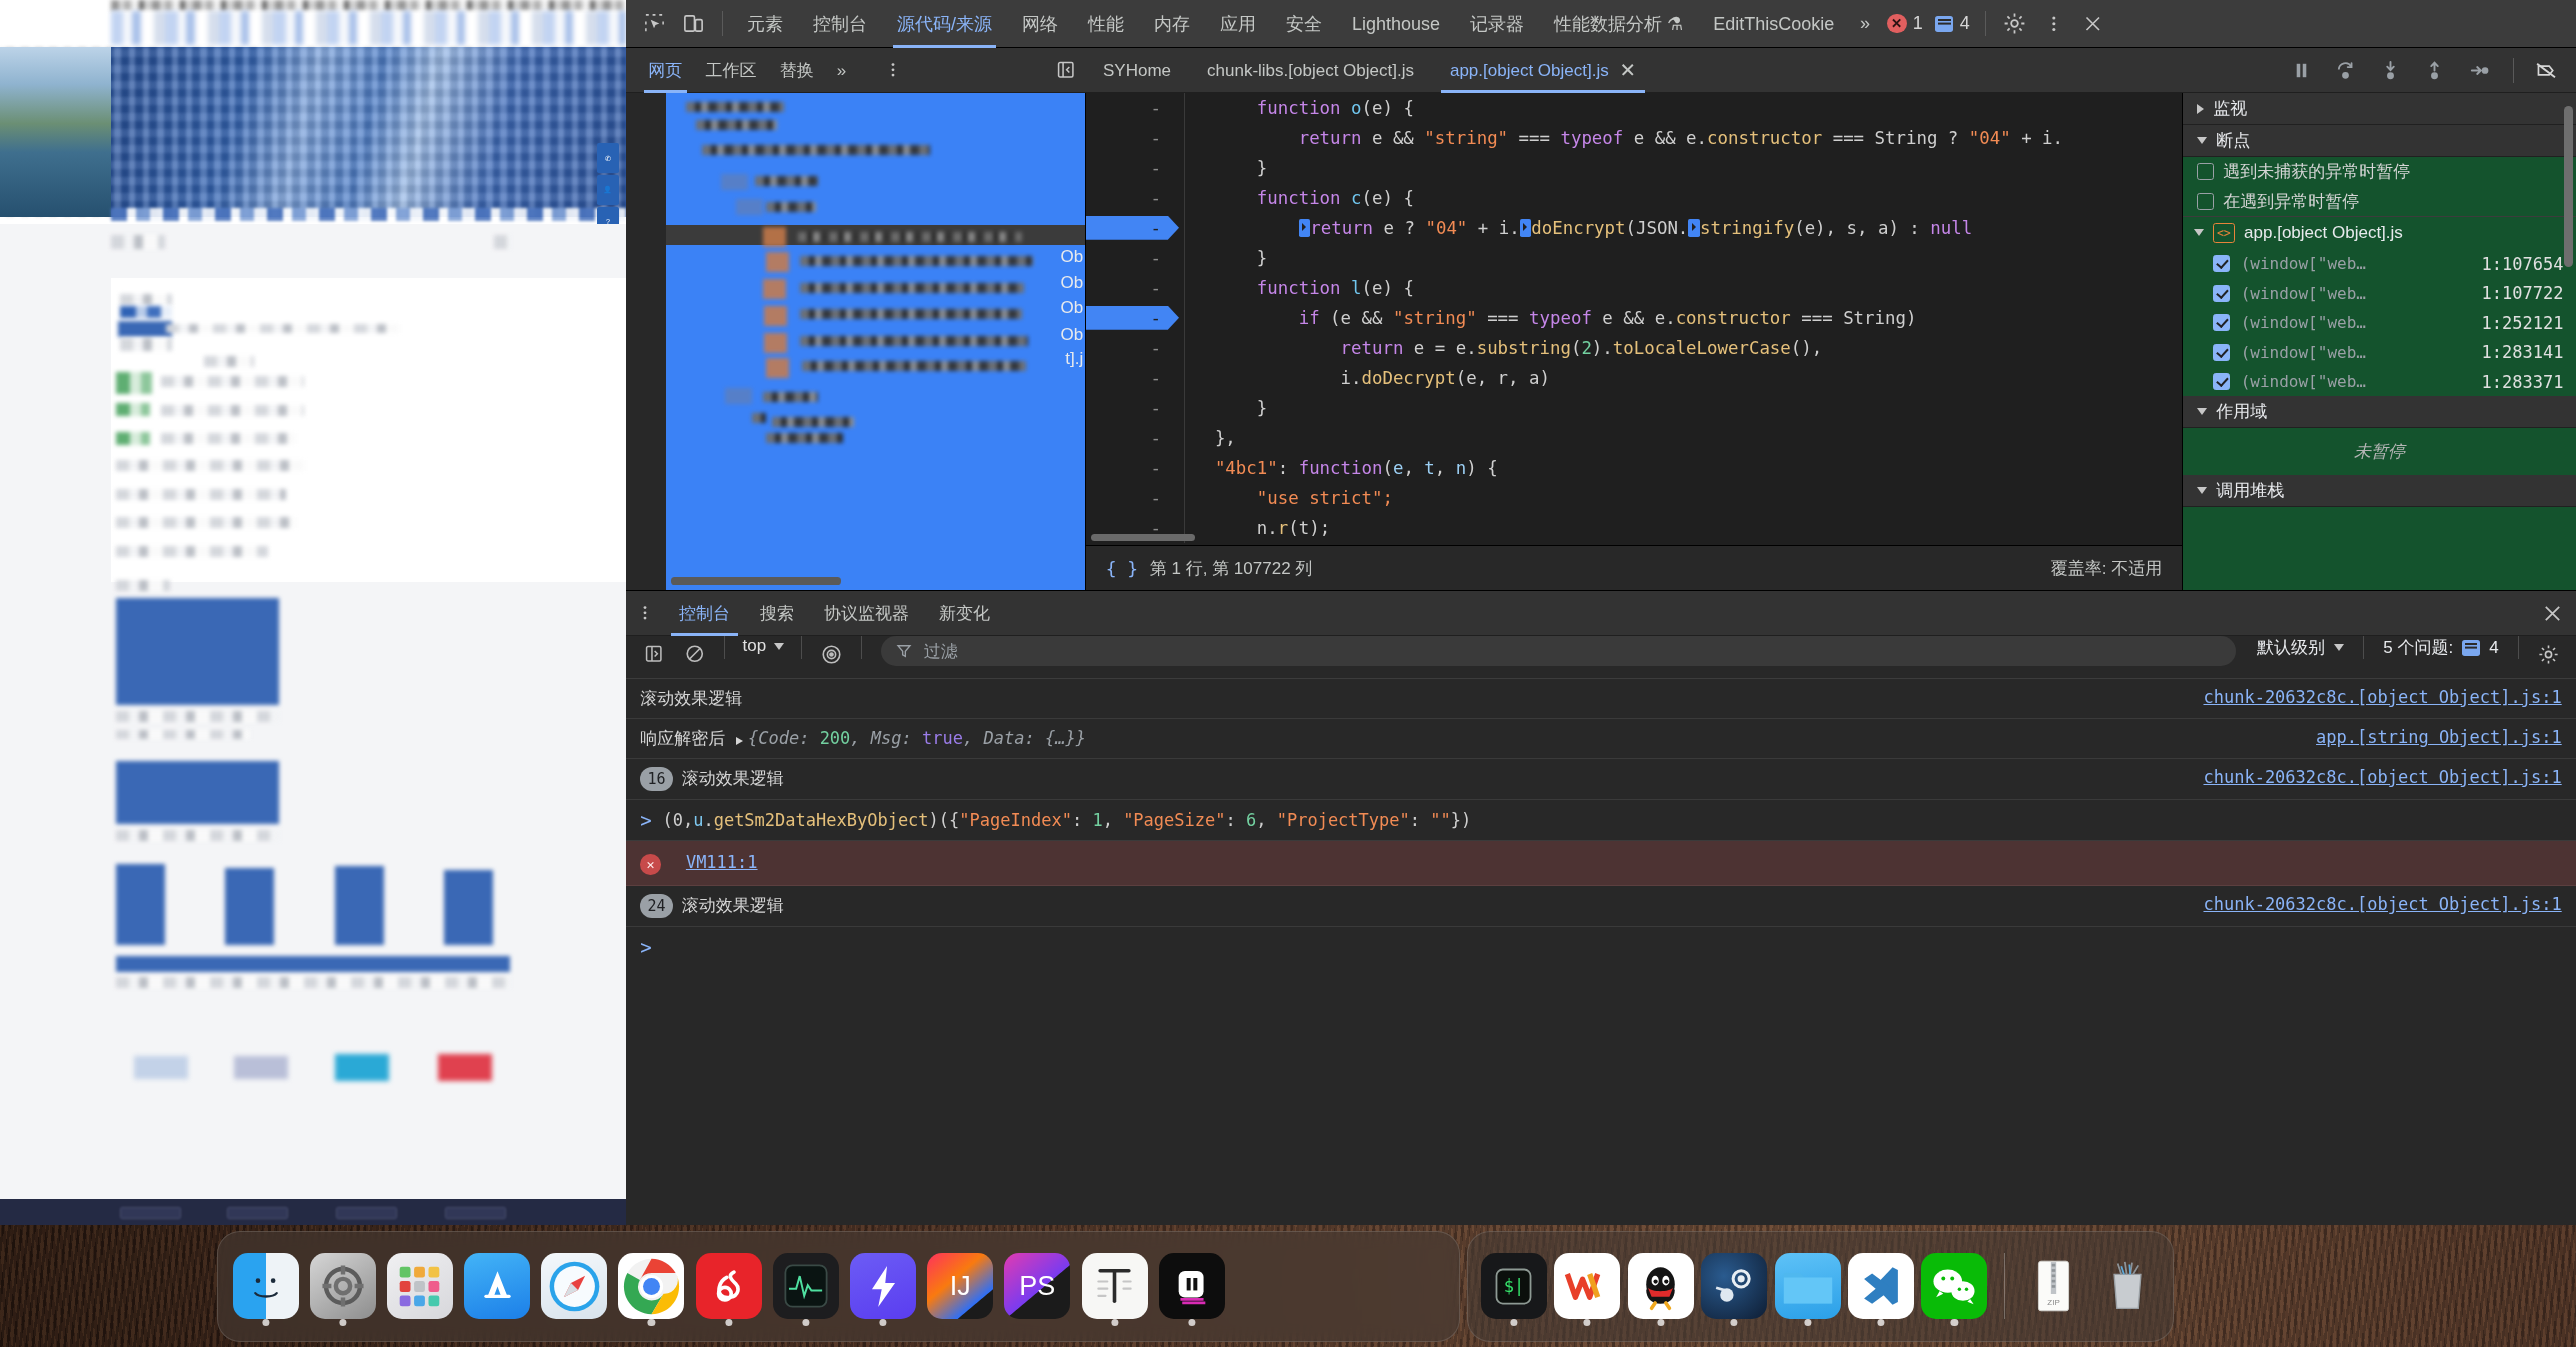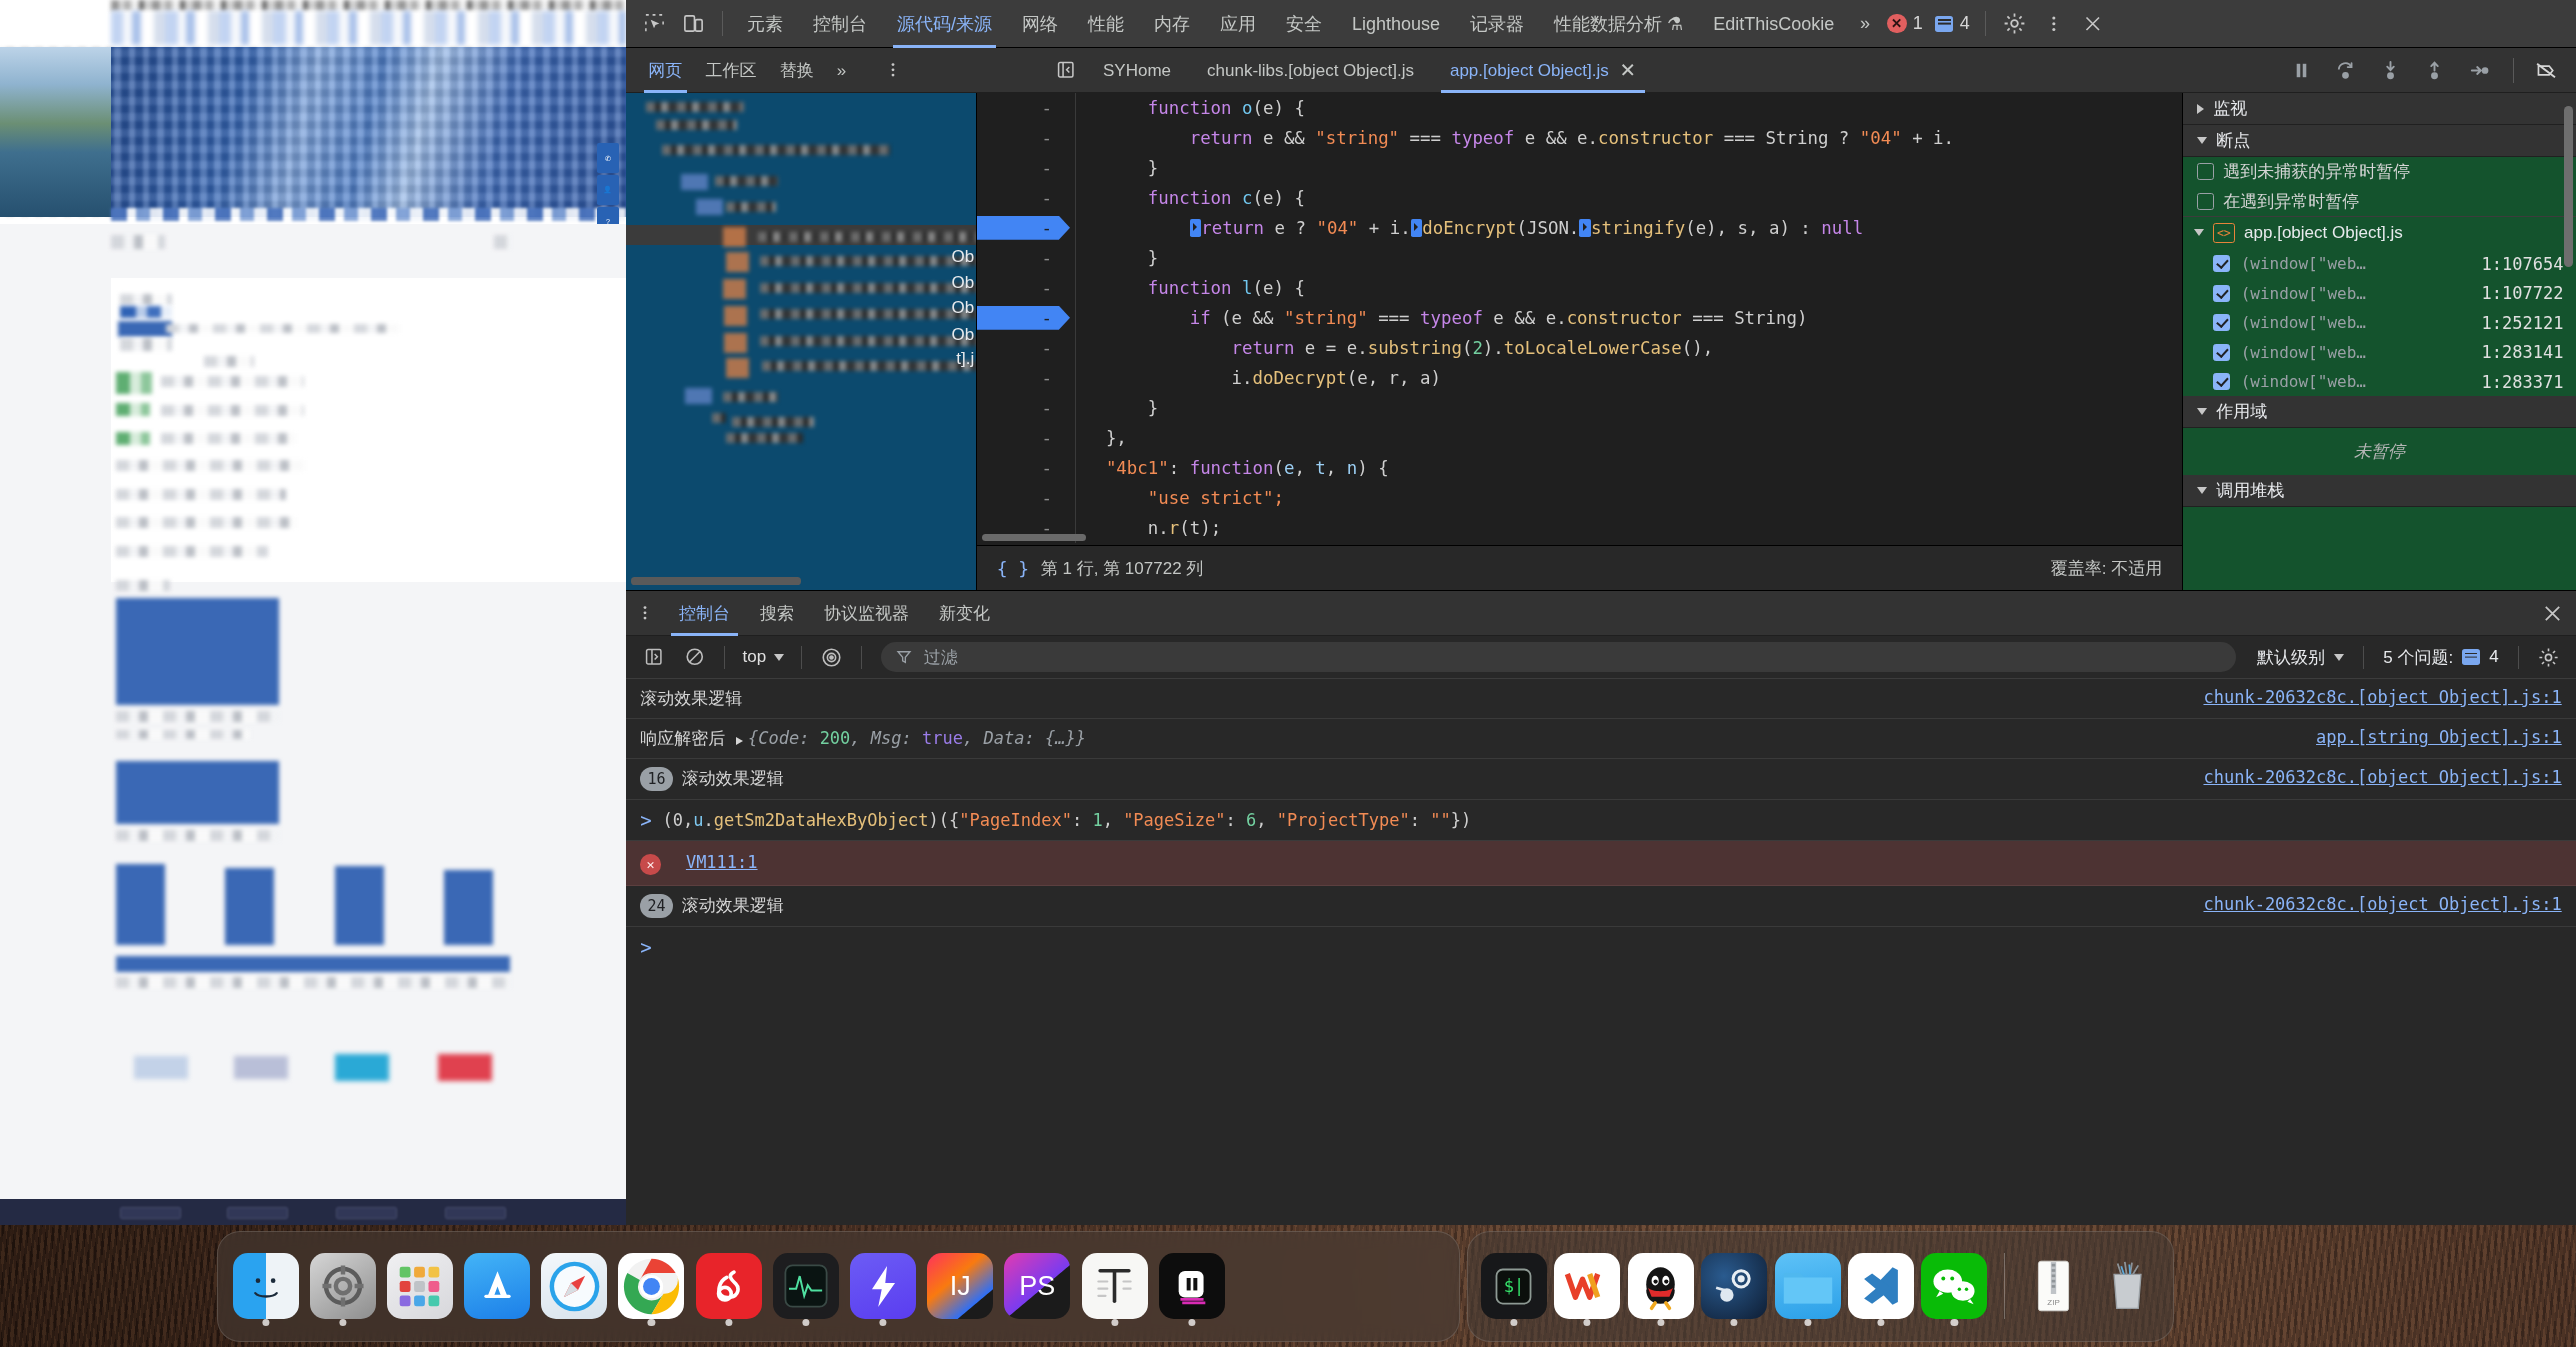--- a/index.html
+++ b/index.html
@@ -151,22 +151,23 @@
     white-space:nowrap; position:relative; display:flex; align-items:center; gap:10.7px;
   }
   .src-filetab.active { color:#8ab4f8; }
   .src-filetab.active::after{content:"";position:absolute;left:9px;right:9px;bottom:0;height:2.7px;background:#8ab4f8;}
   .dbg-ctrls { display:flex; align-items:center; gap:3.6px; padding-right:9px; flex:none;}
   .dbg-btn { width:41px;height:39px;display:flex;align-items:center;justify-content:center;color:#9aa0a6; }
 
   
   .dt-body { display:flex; height: 497px; }
   .nav-pane {
-    width: 351px; flex:none; background:#0c4a6e; position:relative; overflow:hidden;
+    width: 420px; flex:none; background:#3b82f6; position:relative; overflow:hidden;
     border-right:0.9px solid #000;
+    margin-left:40px;
   }
   .nav-blurrow{
     position:absolute; height:9.8px;
     background:repeating-linear-gradient(90deg,#6e6e6e 0 9px,#2a2a2a 9px 15px,#8e8e8e 15px 22.4px,#343434 22.4px 31px);
     filter: blur(2.3px); opacity:.95;
   }
   .nav-hl { position:absolute; left:0; width:420px; height:19.7px; background:#3b3b3b; }
   .nav-folder{
     position:absolute; width:23px; height:19.7px; background:#c97b4a; filter:blur(2px); opacity:.85;
   }
@@ -255,21 +256,21 @@
 
   
   .drawer { position:absolute; left:0; top:590px; width:1950px; height:635px; background:#282828; border-top:0.9px solid #000;}
   .drawer-tabs{ display:flex; align-items:center; height:45px; background:#333; border-bottom:0.9px solid #1f1f1f;}
   .kebab{ width:38px;height:39px;display:flex;align-items:center;justify-content:center;color:#c7c7c7;flex:none;}
   .drawer-tab{ padding:0 15px;height:45px;line-height:45px;color:#c4c7c5;font-size:17px;position:relative;}
   .drawer-tab.active{ color:#8ab4f8;}
   .drawer-tab.active::after{content:"";position:absolute;left:7.2px;right:7.2px;bottom:0;height:2.7px;background:#8ab4f8;}
   .drawer-close{ margin-left:auto; width:48px;height:45px;display:flex;align-items:center;justify-content:center;color:#c7c7c7;}
 
-  .console-toolbar{ display:flex;align-items:center;height:43px;background:#282828;border-bottom:0.9px solid #3c3c3c;padding:0 9px;gap:3px;}
+  .console-toolbar{ display:flex;align-items:flex-start;height:43px;background:#282828;border-bottom:0.9px solid #3c3c3c;padding:0 9px;gap:3px;}
   .ct-btn{ width:38px;height:36px;display:flex;align-items:center;justify-content:center;color:#bdbdbd;}
   .ct-sep{ width:0.9px;height:23px;background:#4d4d4d;margin:0 7.2px;}
   .ctx-sel{ display:flex;align-items:center;gap:8px;color:#e0e0e0;font-size:17px;padding:0 7.2px;}
   .filter-box{
     flex:1 1 auto; height:30px; background:#3a3a3a; border-radius:15px; display:flex; align-items:center;
     gap:10.7px; padding:0 14.3px; margin:0 9px; color:#9aa0a6; font-size:17px;
   }
   .lvl-sel{ display:flex;align-items:center;gap:9px;color:#e8eaed;font-size:17px;padding:0 9px;}
   .issues{ display:flex;align-items:center;gap:9px;color:#e8eaed;font-size:17px;padding:0 9px;}
 

